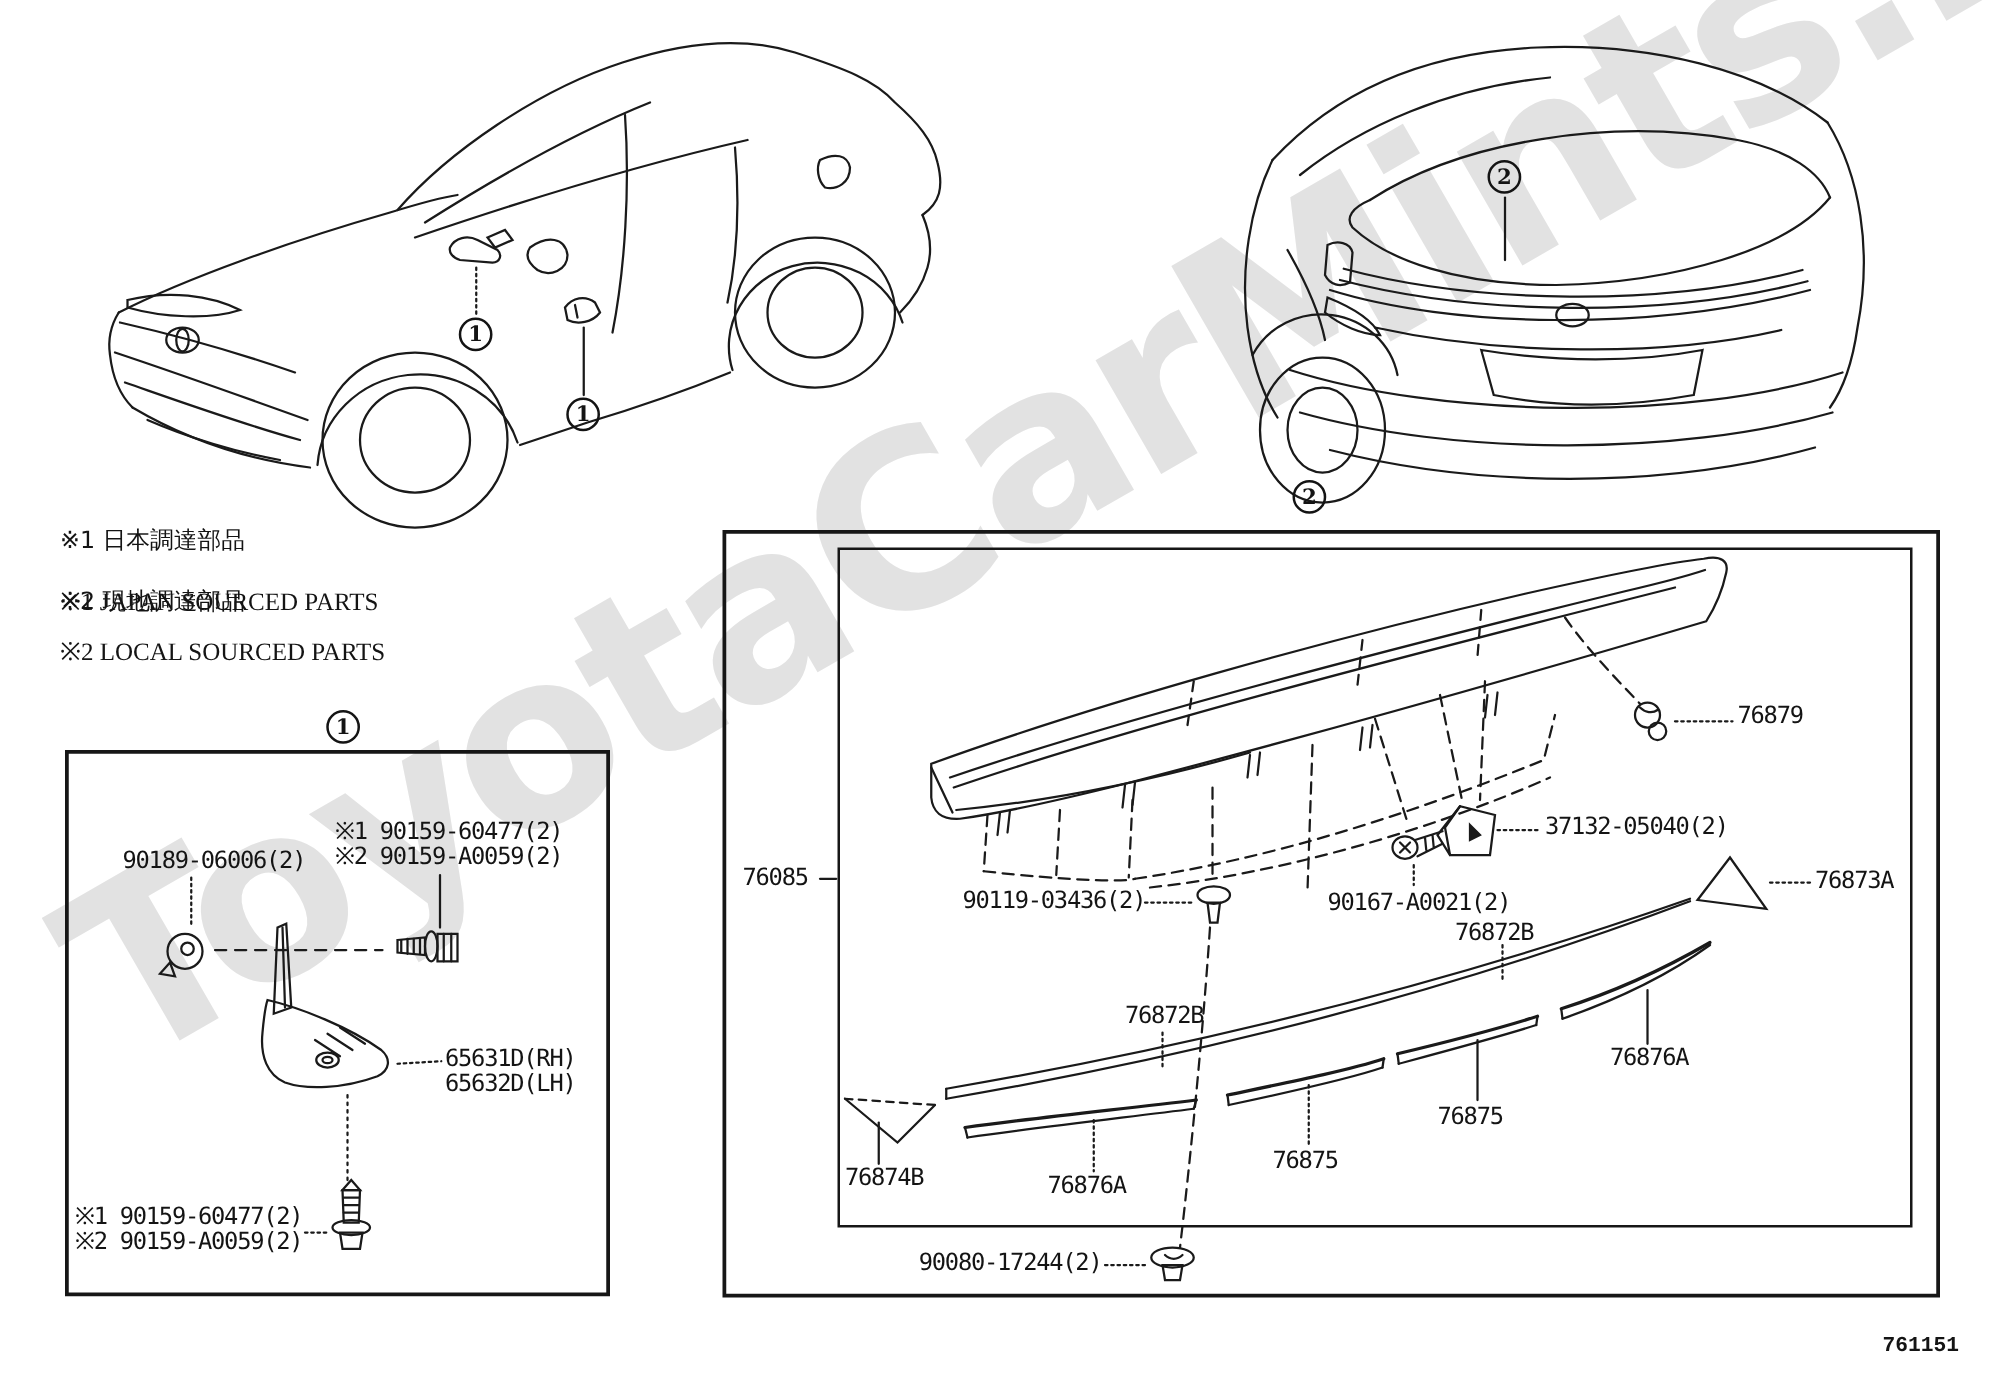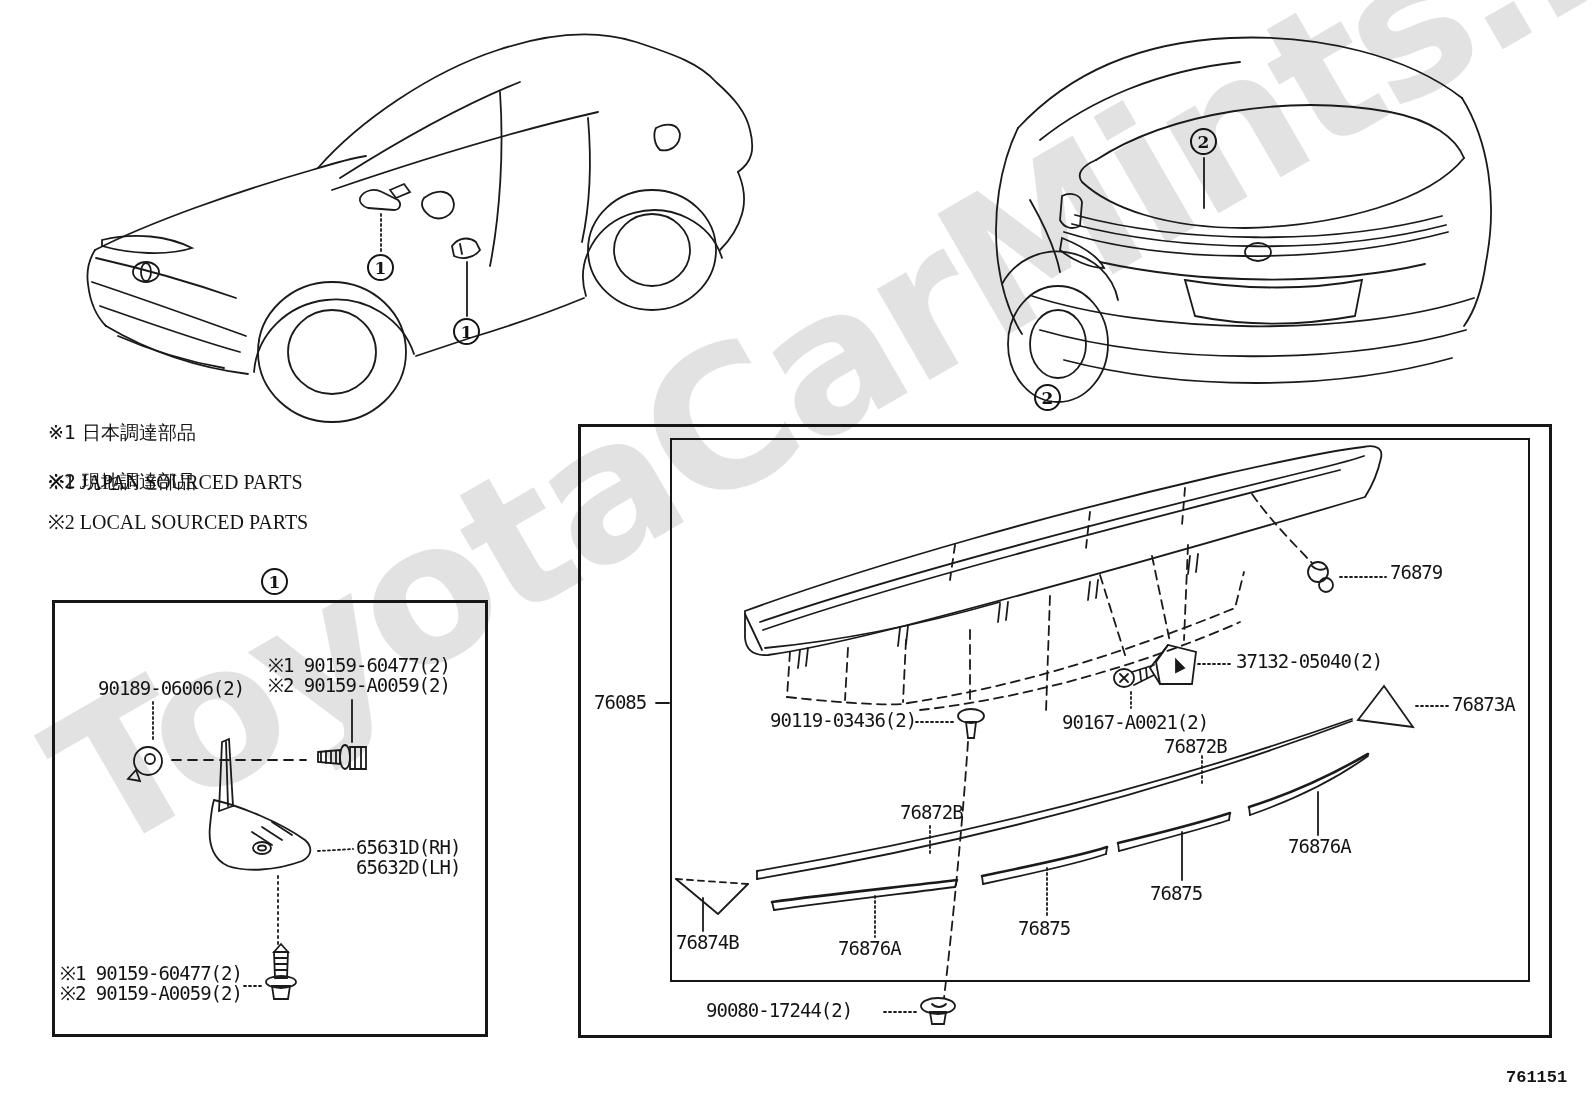--- a/index.html
+++ b/index.html
@@ -288,15 +288,15 @@
 <div class="pl" style="left:1236px;top:651px">37132-05040(2)</div>
 <div class="pl" style="left:1390px;top:562px">76879</div>
 <div class="pl" style="left:1452px;top:694px">76873A</div>
 <div class="pl" style="left:1164px;top:736px">76872B</div>
 <div class="pl" style="left:900px;top:802px">76872B</div>
 <div class="pl" style="left:1288px;top:836px">76876A</div>
 <div class="pl" style="left:1150px;top:883px">76875</div>
 <div class="pl" style="left:1018px;top:918px">76875</div>
 <div class="pl" style="left:838px;top:938px">76876A</div>
 <div class="pl" style="left:676px;top:932px">76874B</div>
-<div class="pl" style="left:706px;top:1000px">90080-17244(2)</div>
+<div class="pl" style="left:735px;top:1000px">90080-17244(2)</div>
 
 <div class="fig-num" style="left:1506px;top:1068px">761151</div>
 
 </body></html>

